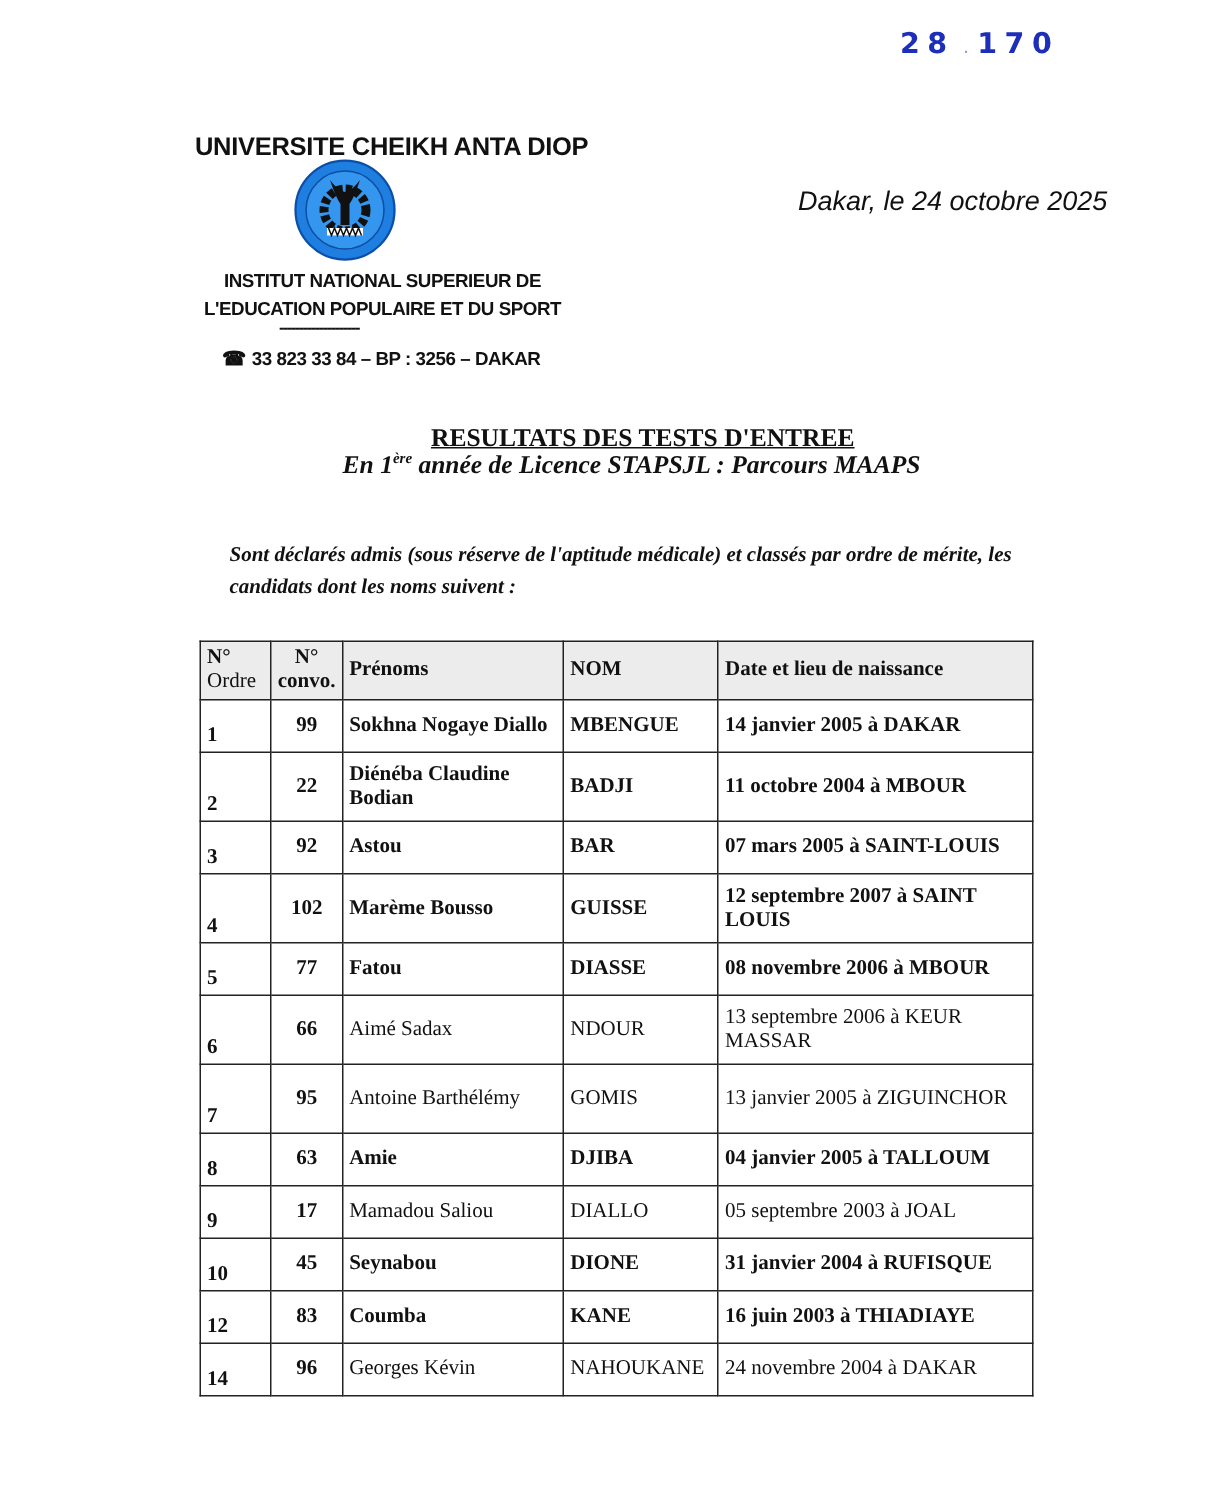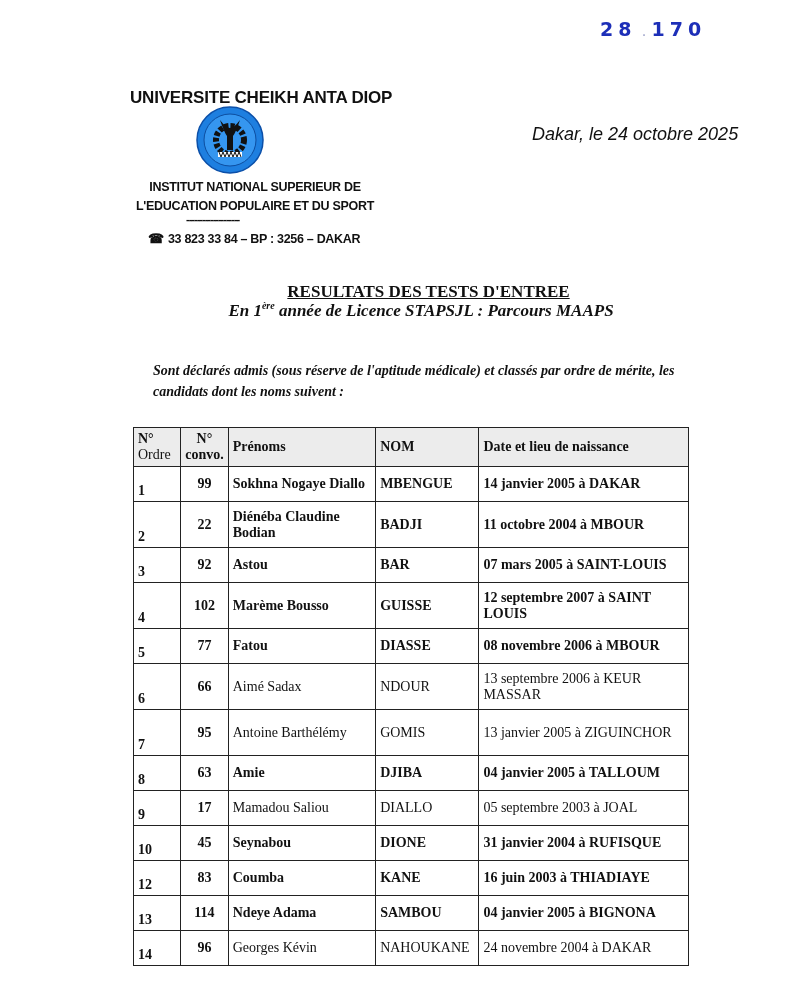--- a/index.html
+++ b/index.html
@@ -147,27 +147,20 @@
         <td>DIONE</td>
         <td>31 janvier 2004 à RUFISQUE</td>
       </tr>
       <tr class="bold">
         <td class="ordre">12</td>
         <td class="convo">83</td>
         <td>Coumba</td>
         <td>KANE</td>
         <td>16 juin 2003 à THIADIAYE</td>
       </tr>
-      <tr class="bold">
-        <td class="ordre">13</td>
-        <td class="convo">114</td>
-        <td>Ndeye Adama</td>
-        <td>SAMBOU</td>
-        <td>04 janvier 2005 à BIGNONA</td>
-      </tr>
       <tr>
         <td class="ordre">14</td>
         <td class="convo">96</td>
         <td>Georges Kévin</td>
         <td>NAHOUKANE</td>
         <td>24 novembre 2004 à DAKAR</td>
       </tr>
     </tbody>
 </table>
 

